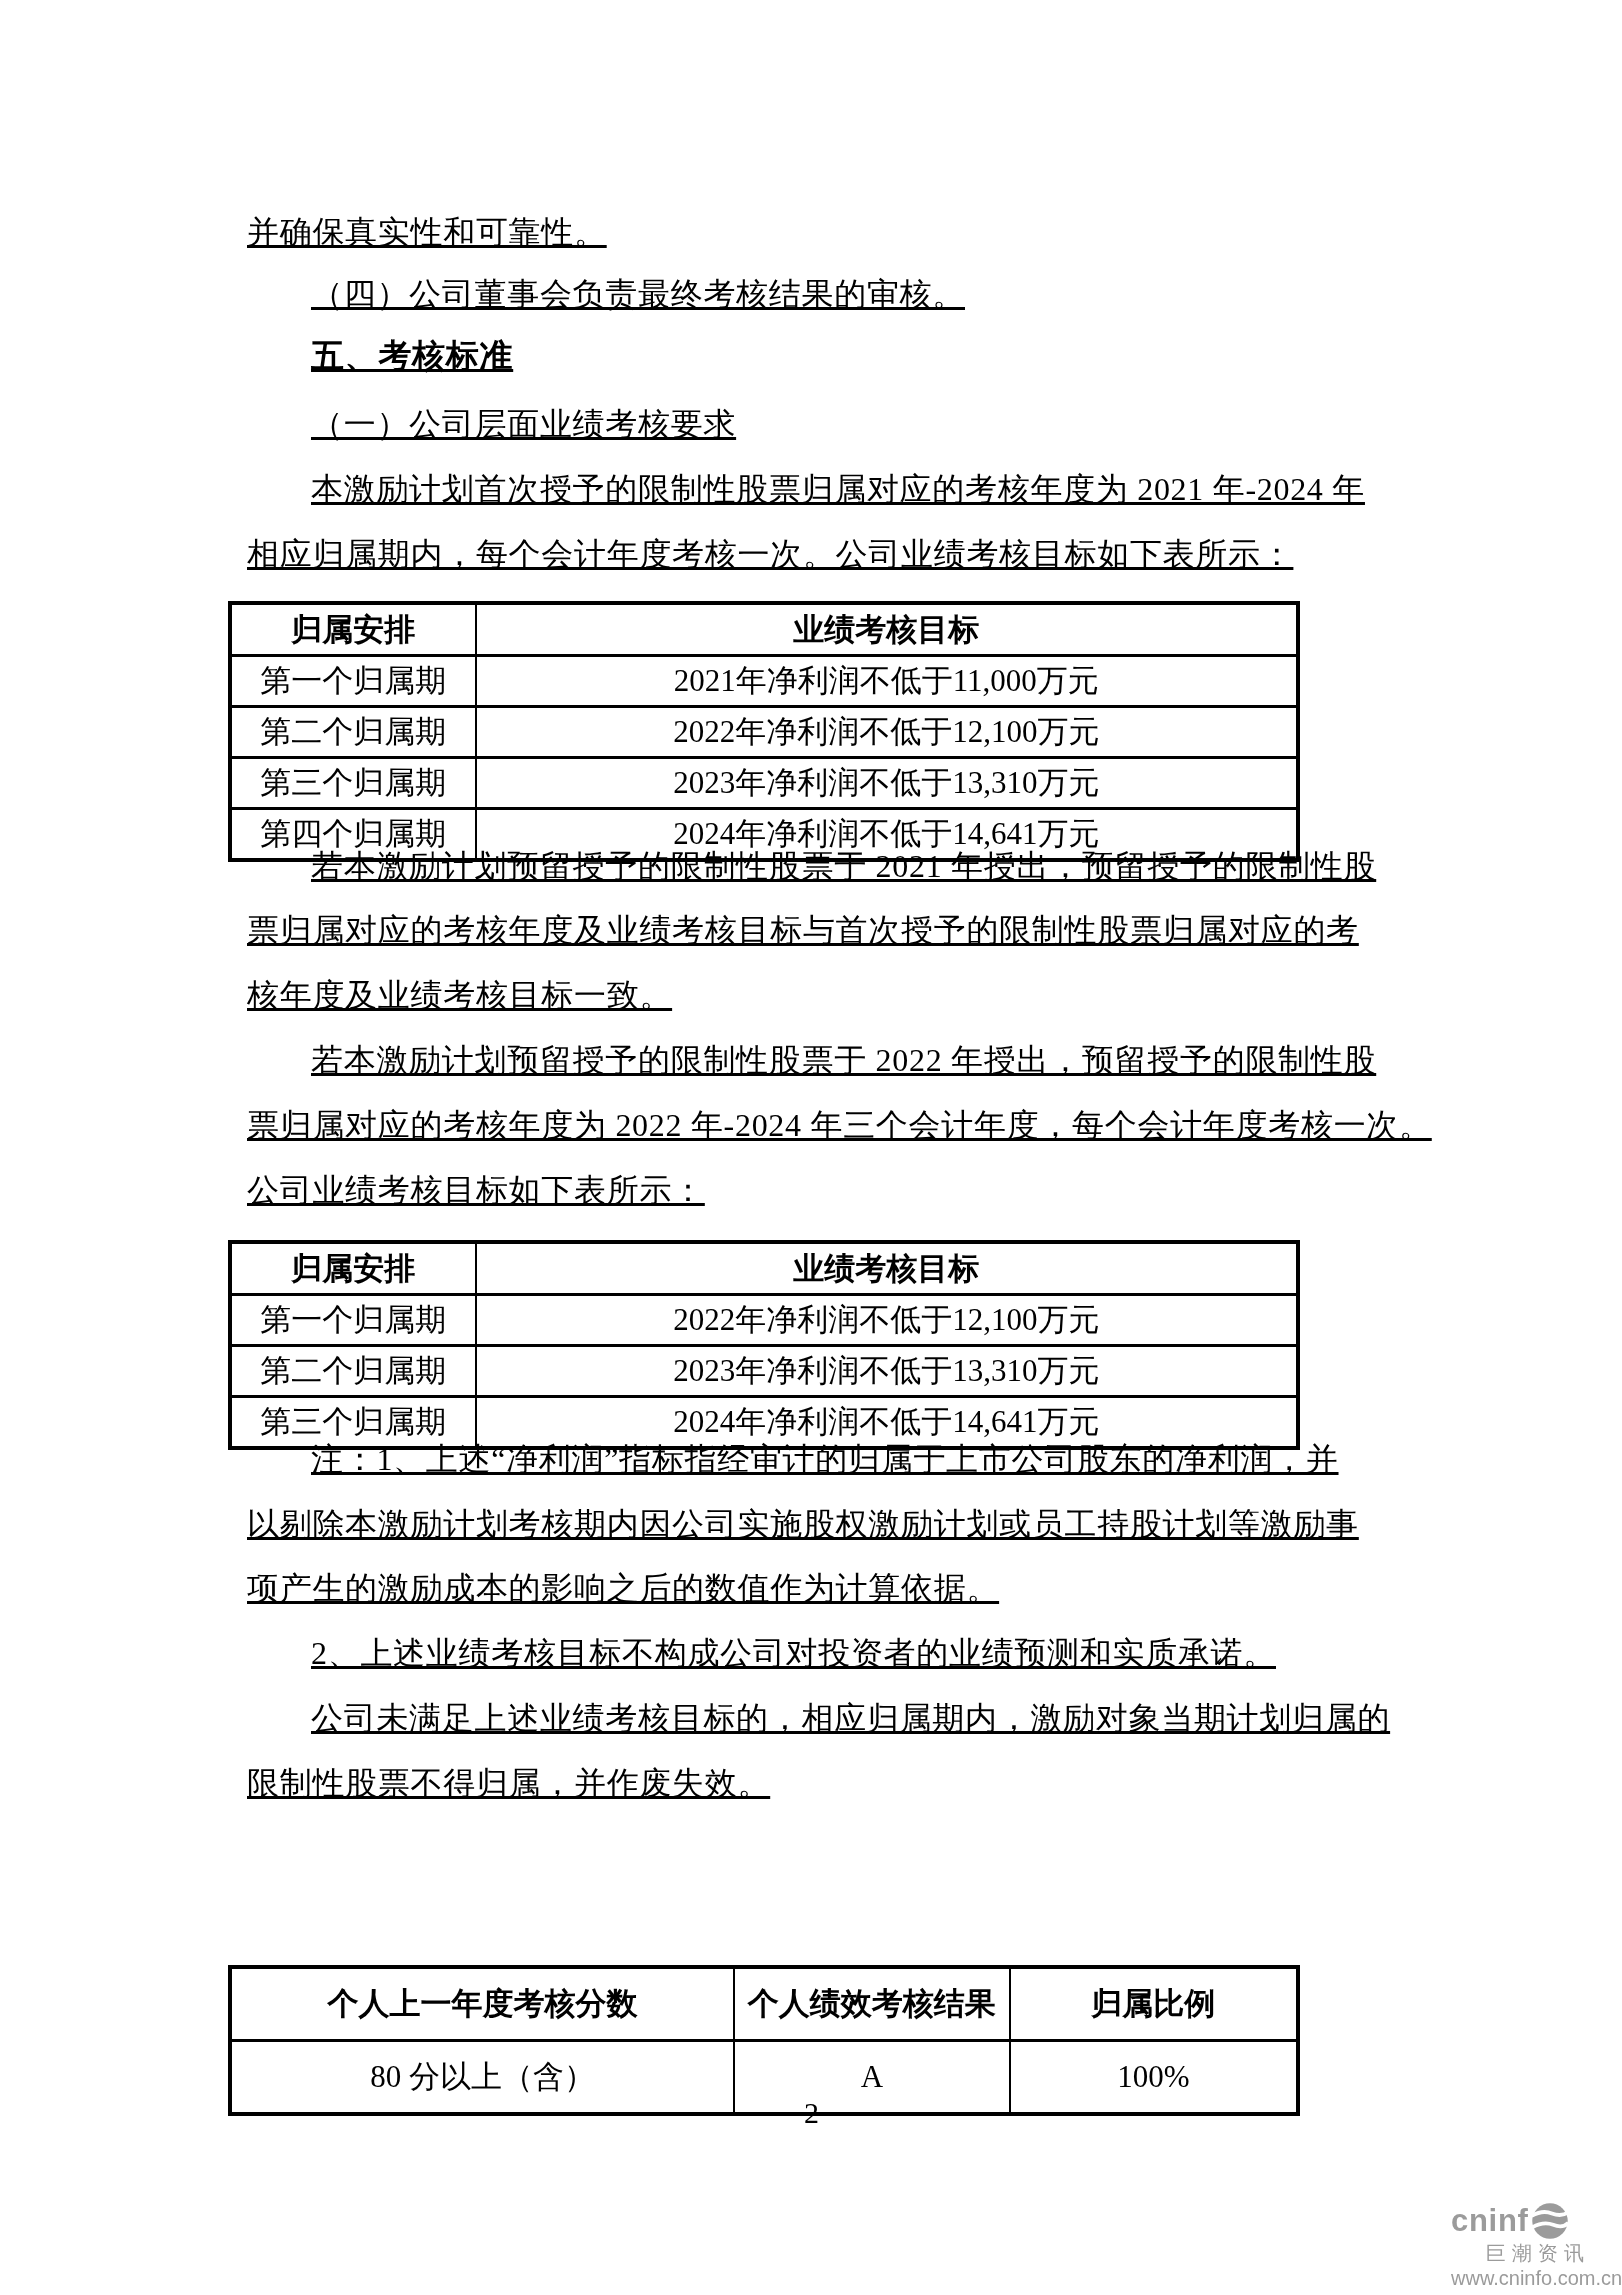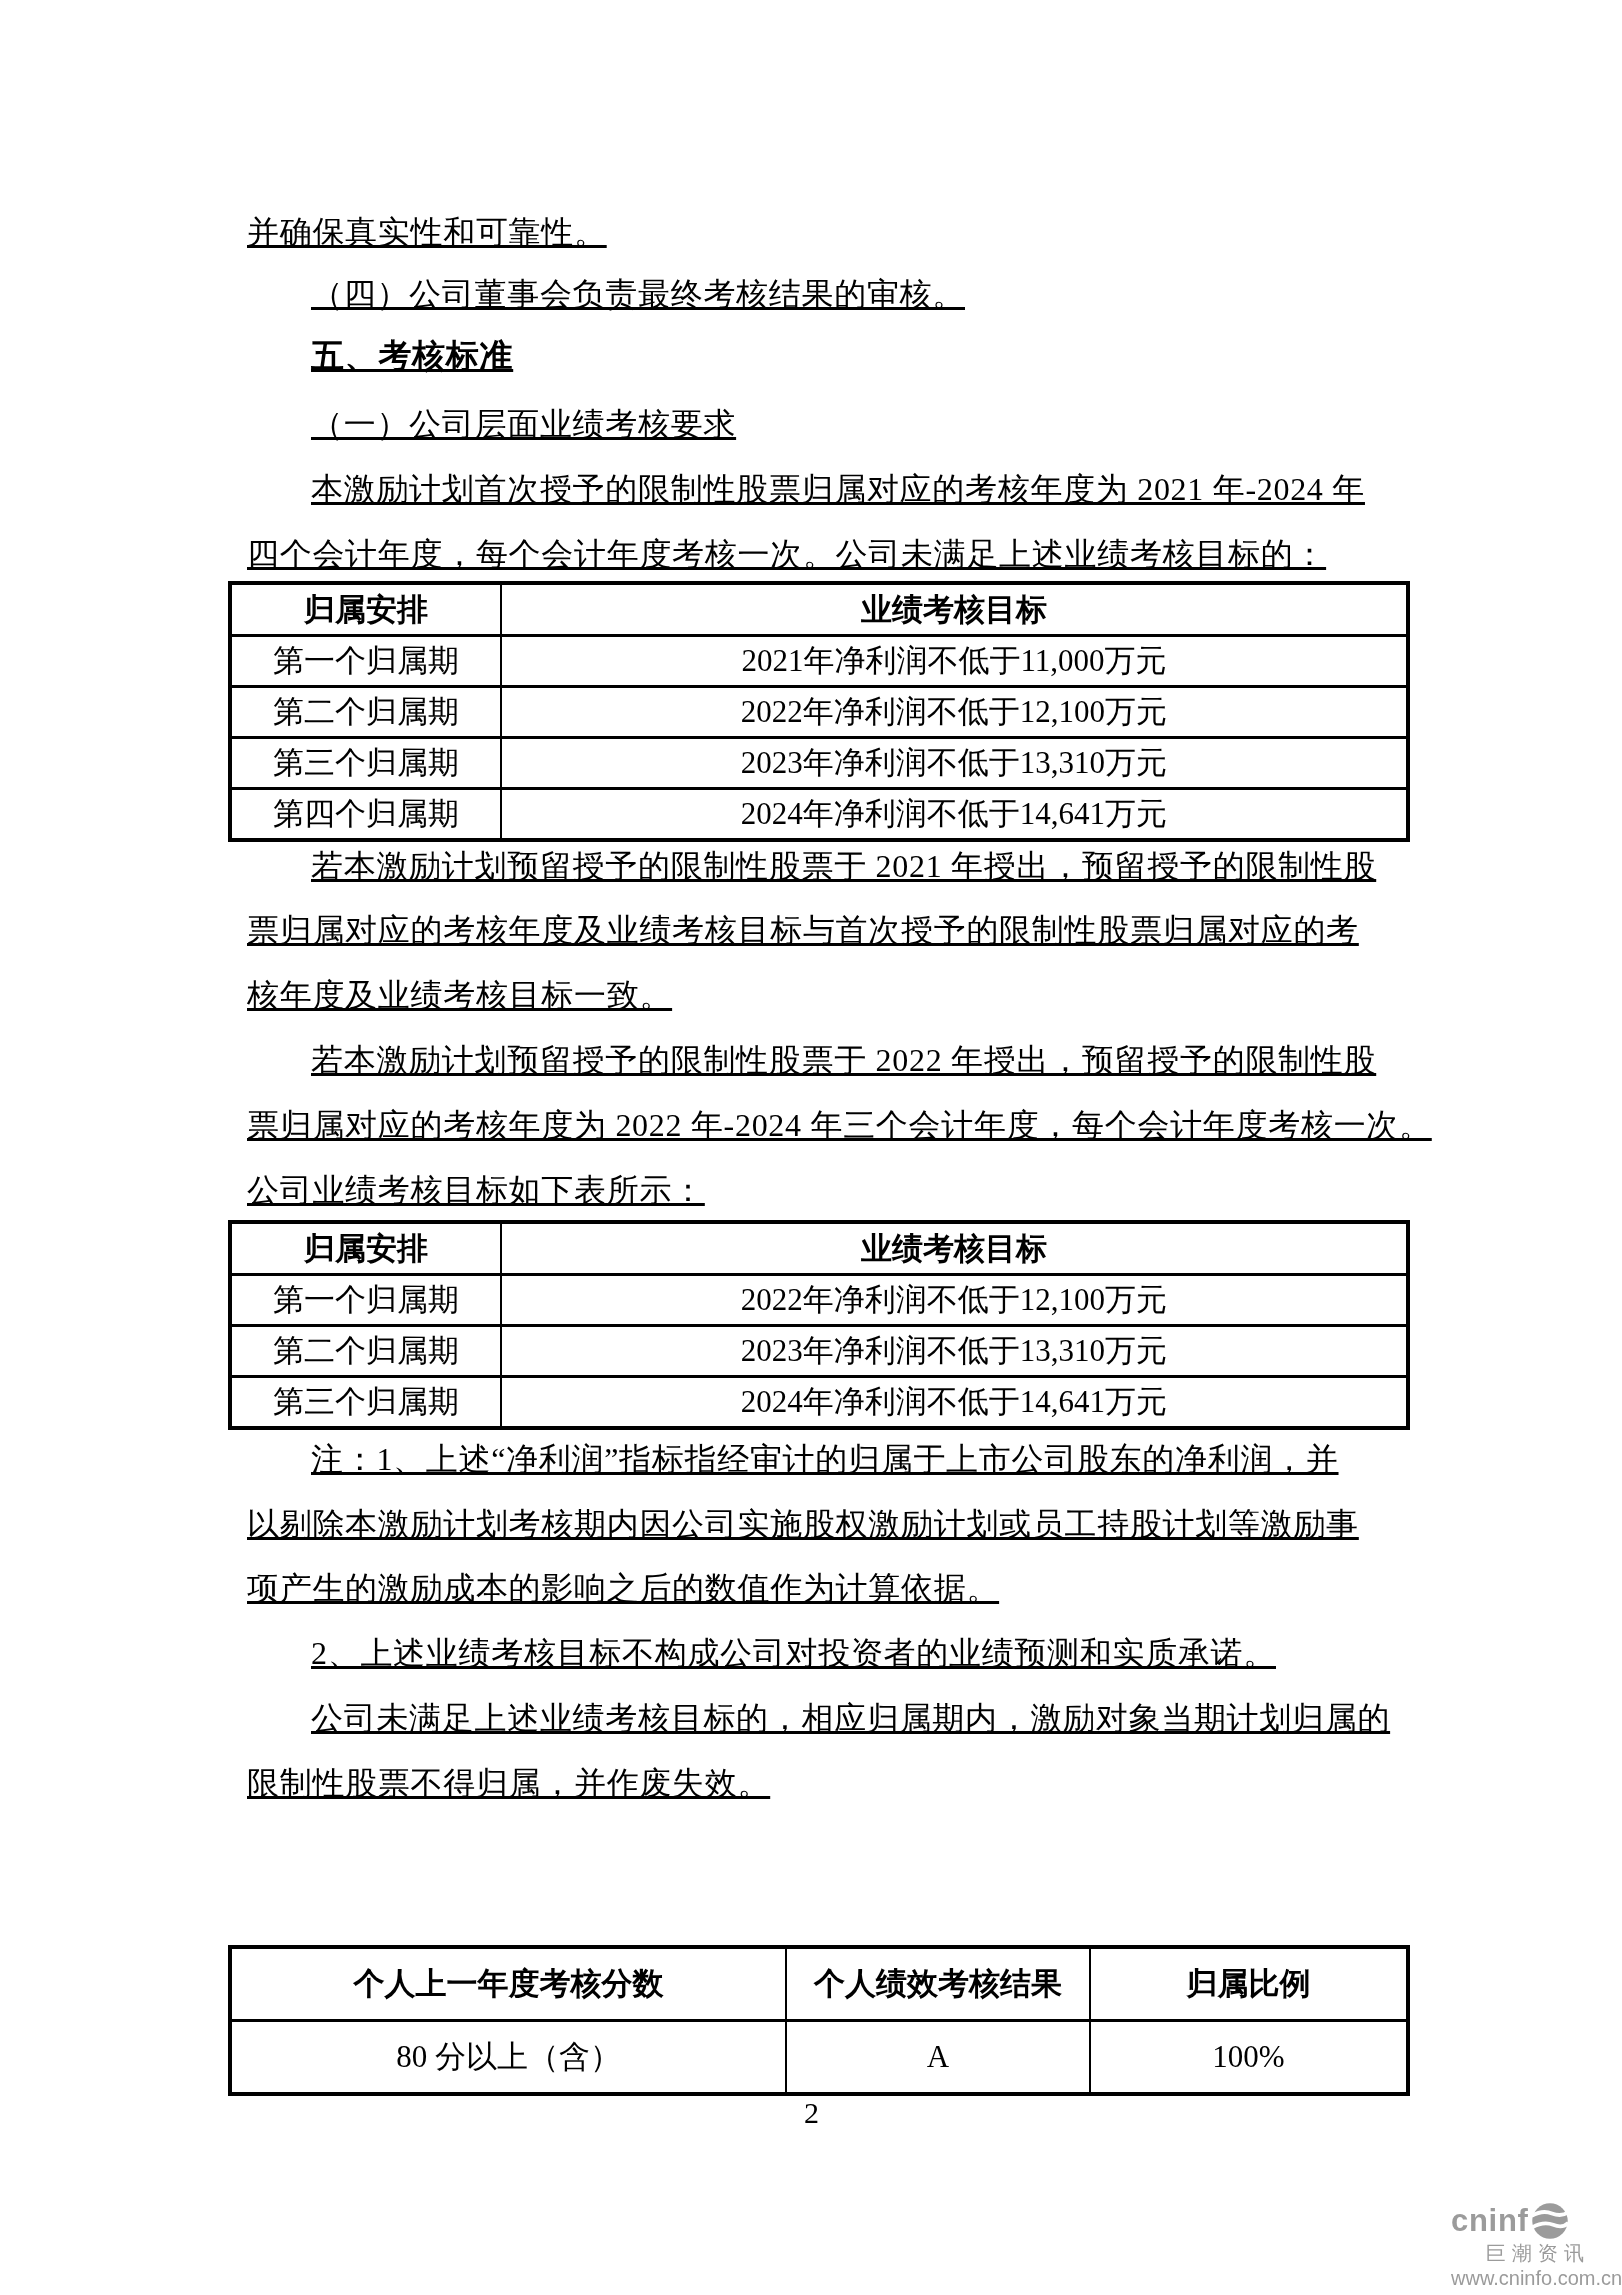--- a/index.html
+++ b/index.html
@@ -29,24 +29,25 @@
   }
   .indent { text-indent: 64px; }
   .gothic {
     font-family: "Liberation Sans", "DejaVu Sans", sans-serif;
     font-weight: bold;
     font-size: 33px;
   }
   table.tbl {
     position: absolute;
     left: 228px;
-    width: 1182px;
+    width: 1072px;
     border-collapse: collapse;
     table-layout: fixed;
     border: 4.8px solid #000000;
+    margin-top: 20px;
   }
   table.tbl th, table.tbl td {
     border-left: 2px solid #000000;
     border-right: 2px solid #000000;
     border-top: 3.4px solid #000000;
     border-bottom: 3.4px solid #000000;
     text-align: center;
     vertical-align: middle;
     padding: 0;
     overflow: hidden;
@@ -114,21 +115,21 @@
 <body>
 
 <div class="page">
 
   <div class="line" style="top:211px">并确保真实性和可靠性。</div>
   <div class="line indent" style="top:273px">（四）公司董事会负责最终考核结果的审核。</div>
   <div class="line indent gothic" style="top:335px">五、考核标准</div>
   <div class="line indent" style="top:403px">（一）公司层面业绩考核要求</div>
 
   <div class="line indent" style="top:468px">本激励计划首次授予的限制性股票归属对应的考核年度为 2021 年-2024 年</div>
-  <div class="line" style="top:533px">四个会计年度，每个会计年度考核一次。公司未满足上述业绩考核目标的：</div>
+  <div class="line" style="top:533px">相应归属期内，每个会计年度考核一次。公司业绩考核目标如下表所示：</div>
 
   <table class="tbl t12" style="top:581px">
     <colgroup>
         <col style="width:23%">
         <col style="width:77%">
       </colgroup>
     <thead>
       <tr>
         <th>归属安排</th>
         <th>业绩考核目标</th>

